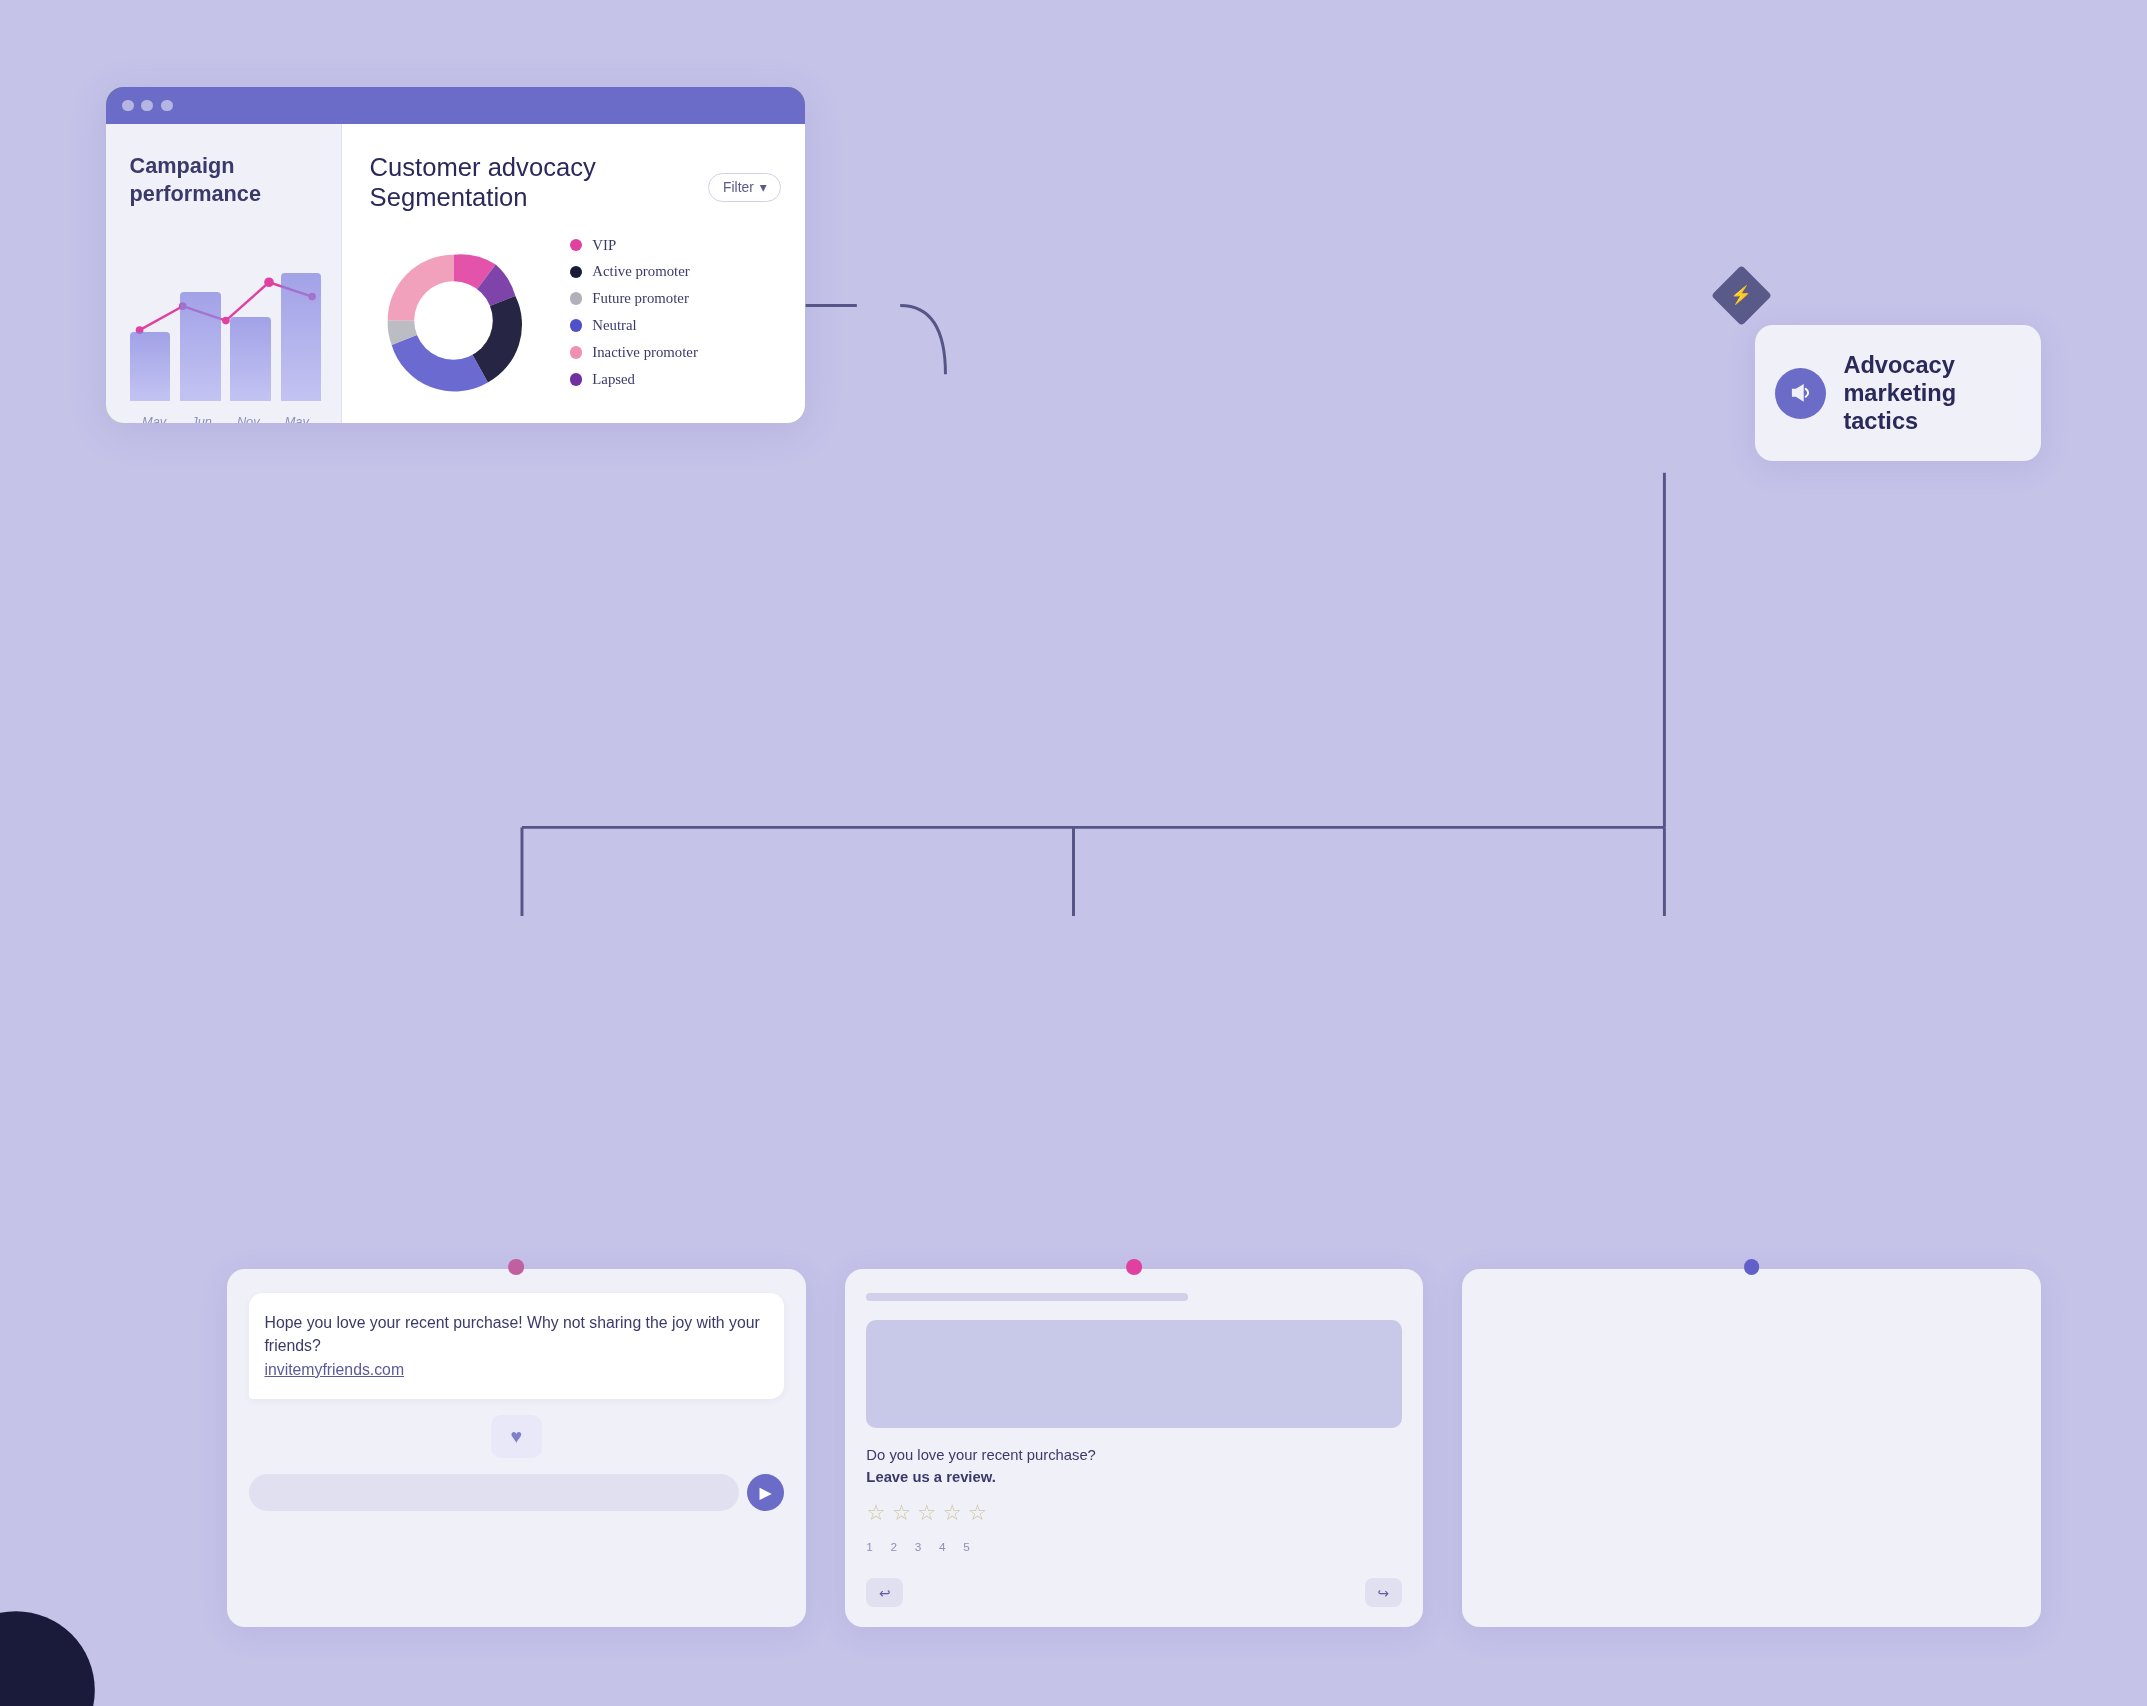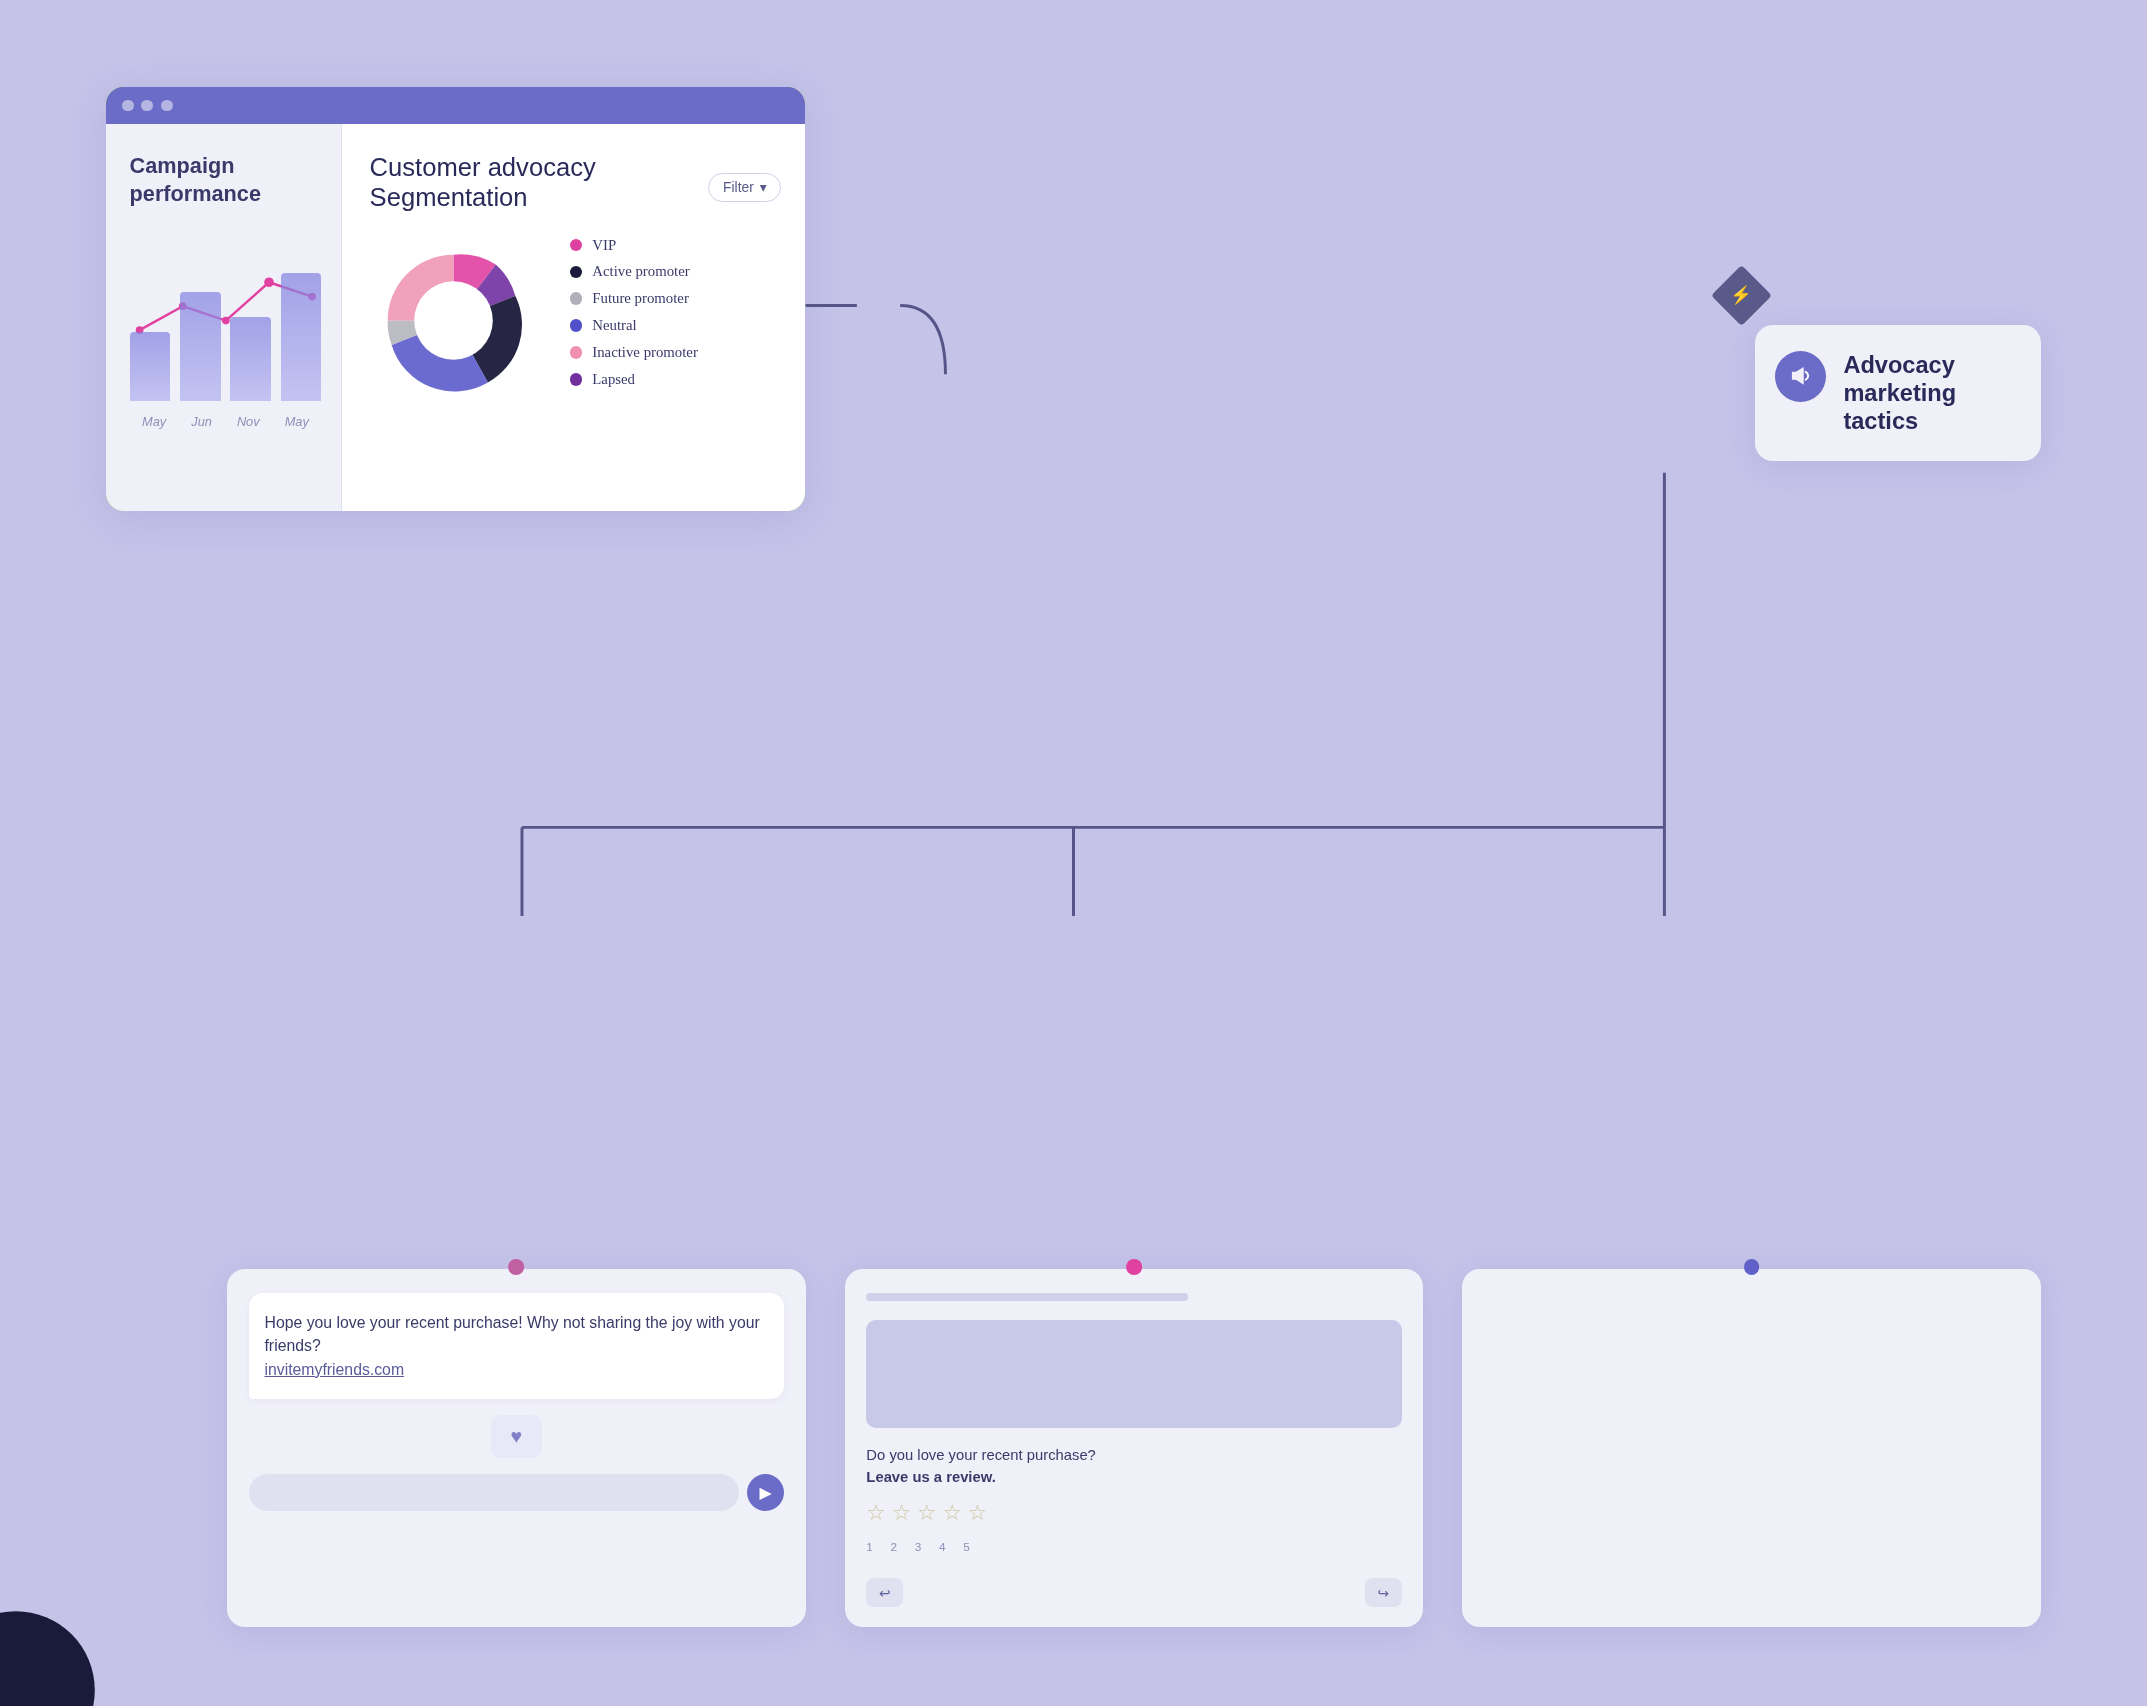--- a/index.html
+++ b/index.html
@@ -11,21 +11,21 @@
       position: relative;
       overflow: hidden;
     }
 
     
     .browser-window {
       position: absolute;
       top: 87px;
       left: 106px;
       width: 699px;
-      height: 424px;
+      height: 336px;
       background: #84cc16;
       border-radius: 17.7px;
       box-shadow: 0 7.9px 39px rgba(80,70,180,0.13);
       overflow: hidden;
     }
     .browser-titlebar {
       background: #6b6bc8;
       height: 37px;
       display: flex;
       align-items: center;
@@ -177,20 +177,21 @@
     .advocacy-tactics-box {
       position: absolute;
       top: 325px;
       right: 106px;
       width: 286px;
       background: #f0f0f8;
       border-radius: 17.7px;
       box-shadow: 0 5.9px 29.6px rgba(80,70,180,0.12);
       padding: 25.6px 23.6px 25.6px 19.7px;
       display: flex;
+      align-items: center;
       gap: 17.7px;
       z-index: 10;
     }
     .tactics-icon {
       width: 51px;
       height: 51px;
       background: #6b6bc8;
       border-radius: 50%;
       display: flex;
       align-items: center;

